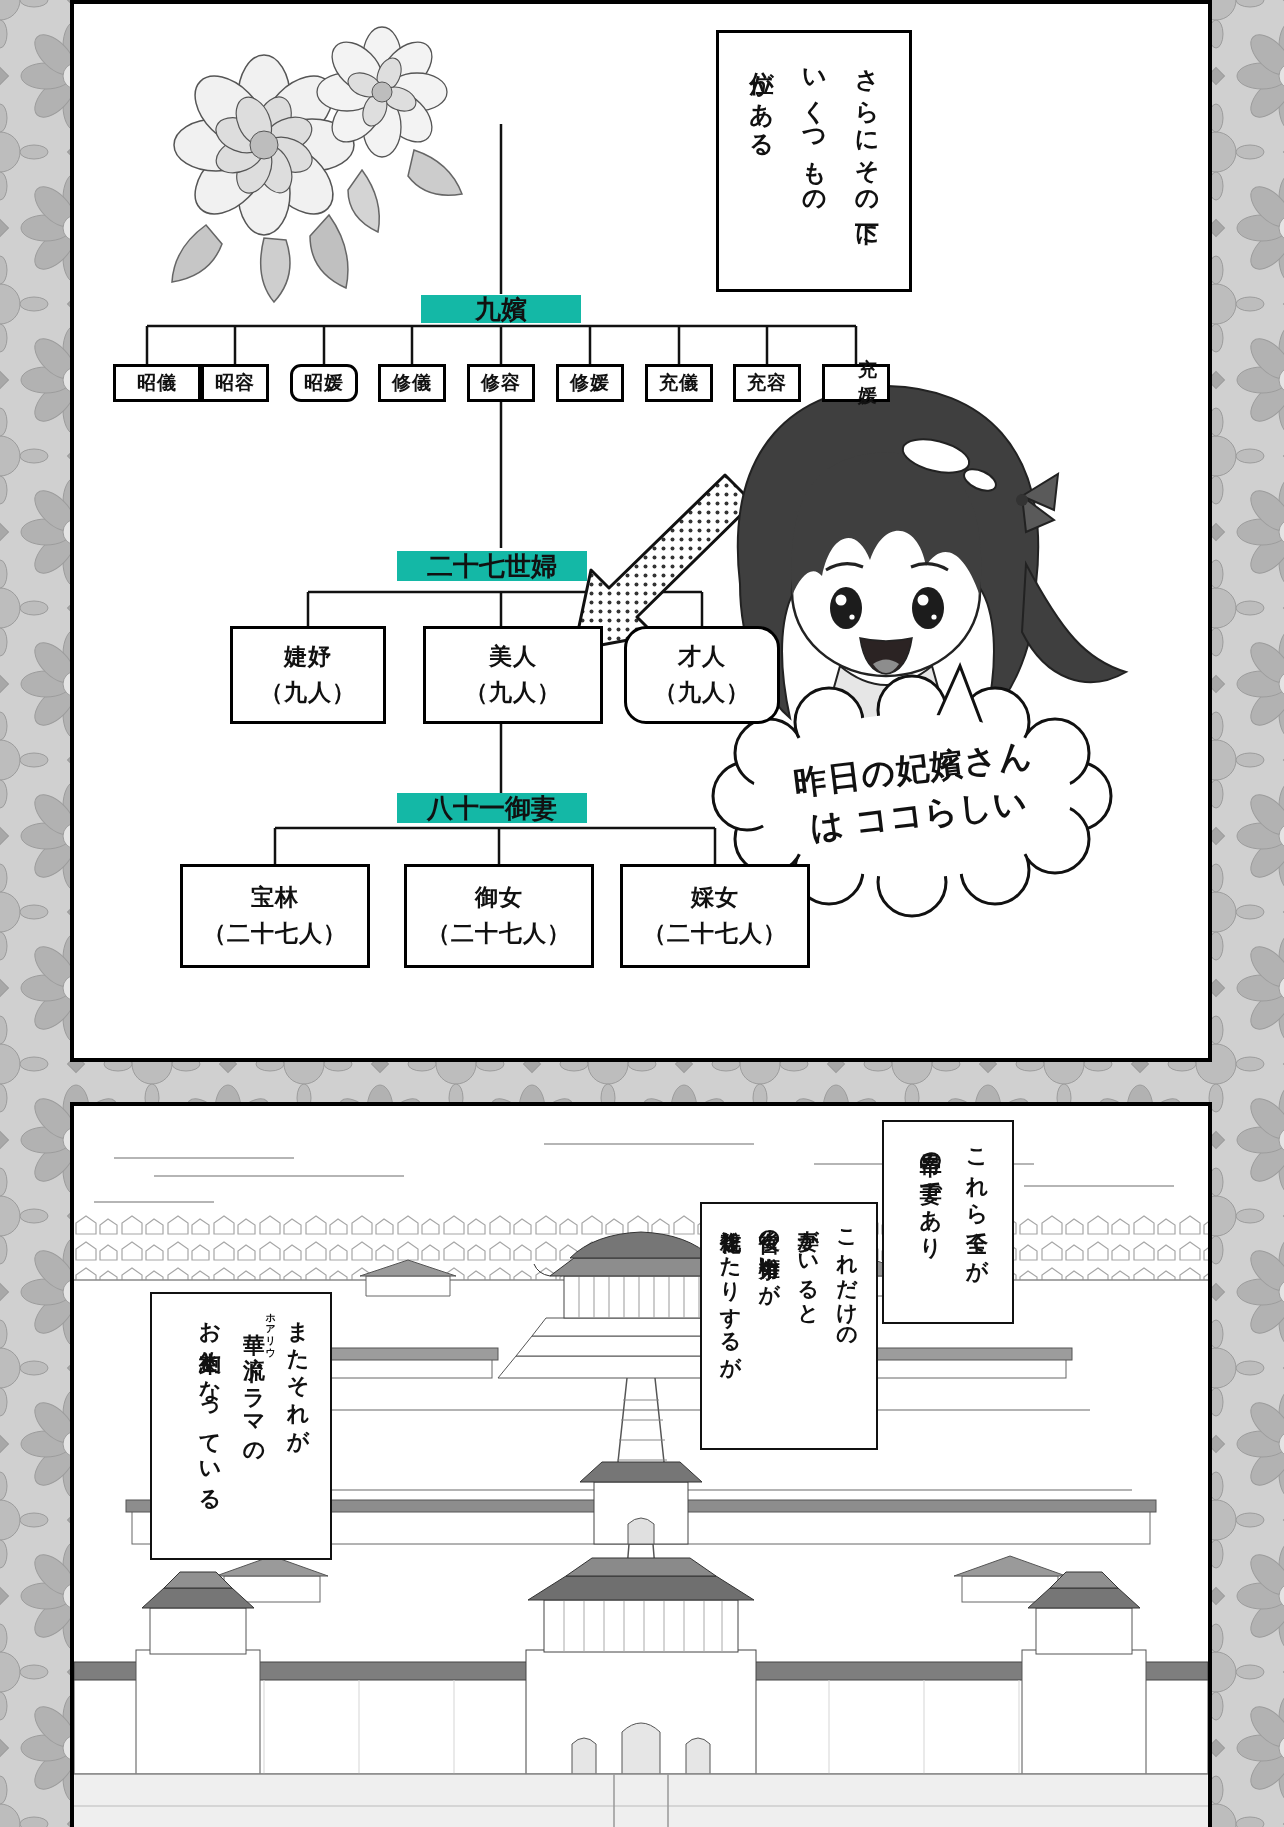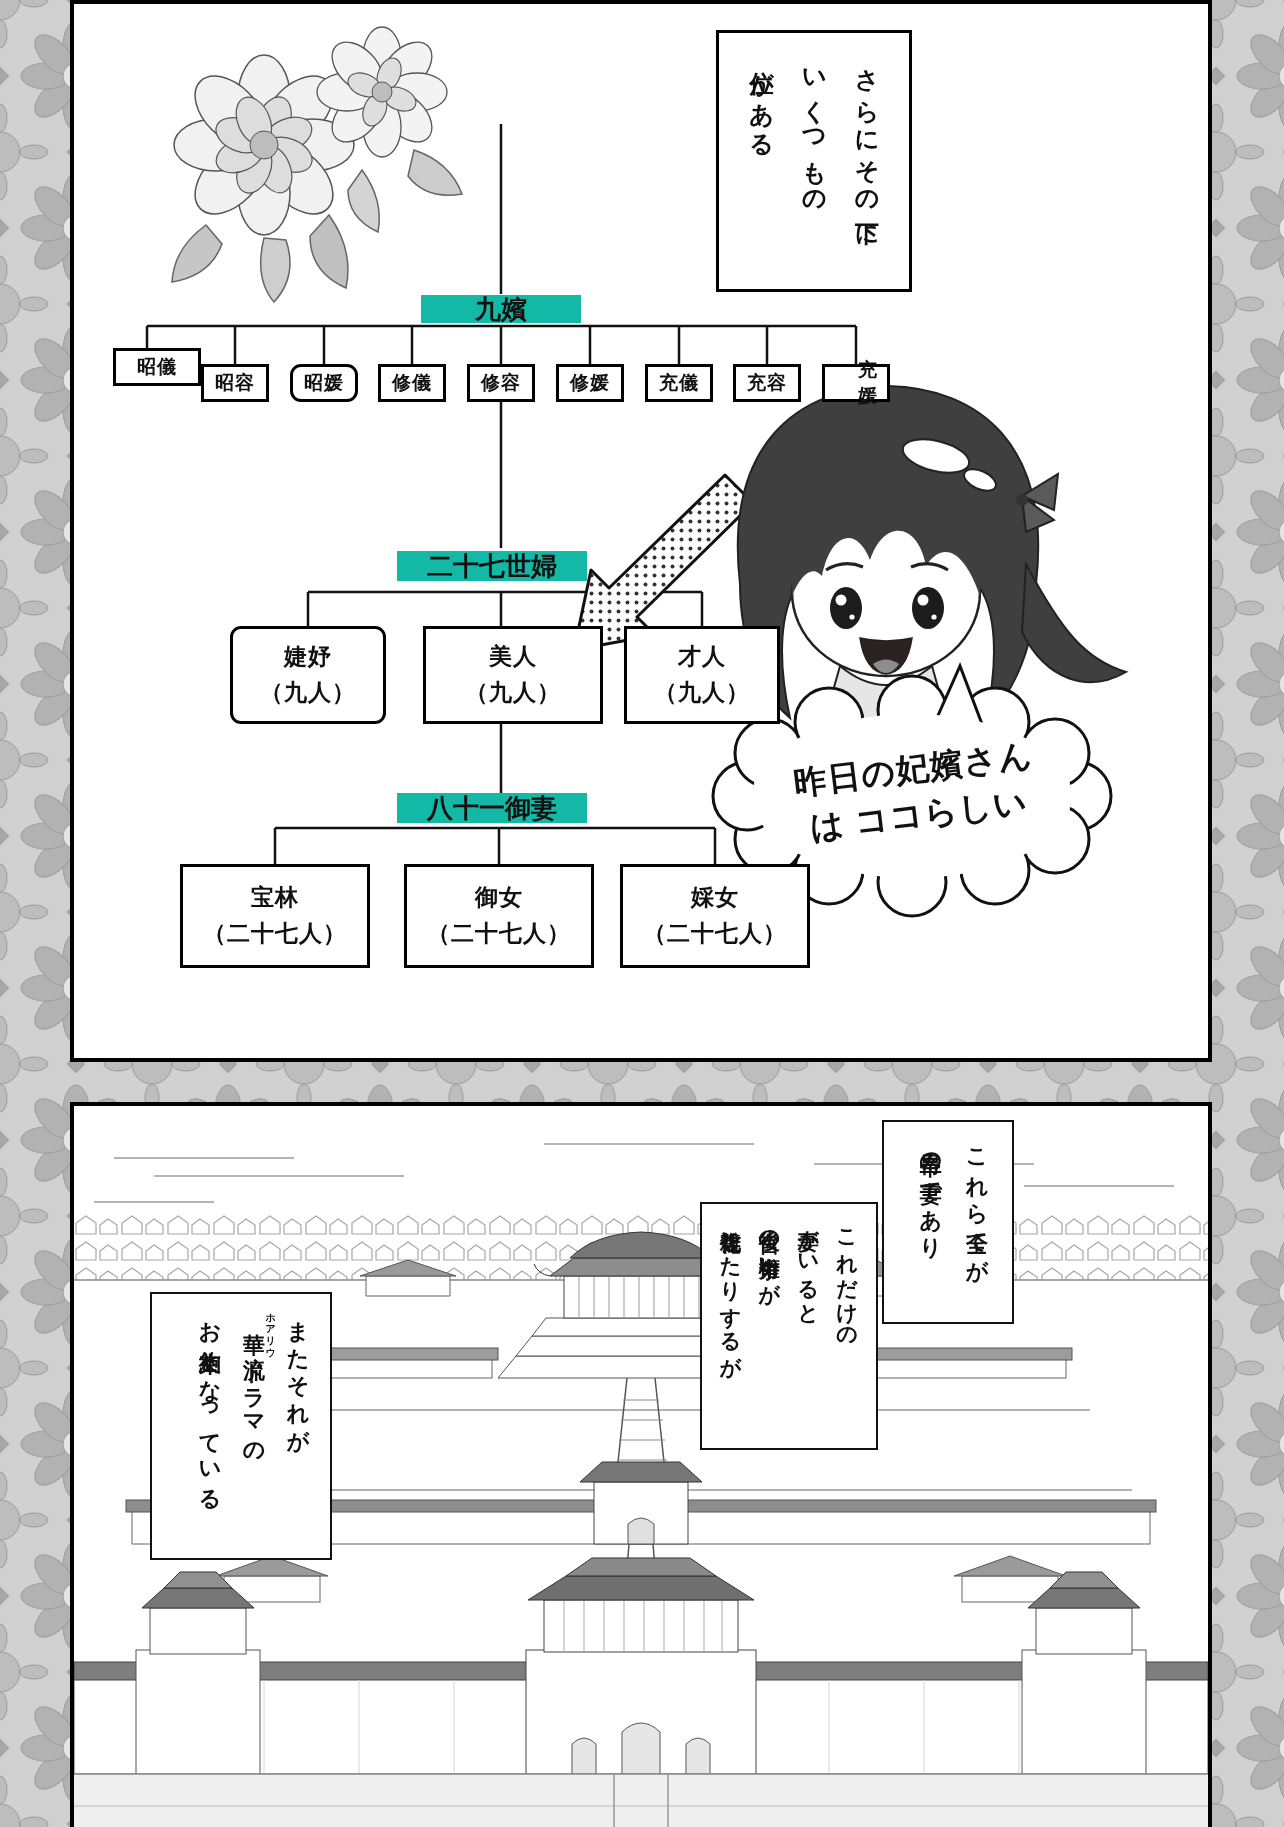--- a/index.html
+++ b/index.html
@@ -184,39 +184,39 @@
          font-size:24px;line-height:2.2;letter-spacing:3px;">
       <div>さらにその下に</div>
       <div>いくつもの</div>
       <div>位がある</div>
     </div>
 
     <div class="ranktitle" style="left:347px;top:291px;width:160px;height:28px;font-size:26px;line-height:28px;">九嬪</div>
     <div class="ranktitle" style="left:323px;top:547px;width:190px;height:30px;font-size:26px;line-height:30px;">二十七世婦</div>
     <div class="ranktitle" style="left:323px;top:789px;width:190px;height:30px;font-size:26px;line-height:30px;">八十一御妻</div>
 
-    <div class="rankbox" style="left:39px;top:344px;width:88px;height:38px;font-size:19px;">昭儀</div>
+    <div class="rankbox" style="left:39px;top:360px;width:88px;height:38px;font-size:19px;">昭儀</div>
     <div class="rankbox" style="left:127px;top:360px;width:68px;height:38px;font-size:19px;">昭容</div>
     <div class="rankbox" style="left:216px;top:360px;width:68px;height:38px;font-size:19px;border-radius:11px;">昭媛</div>
     <div class="rankbox" style="left:304px;top:360px;width:68px;height:38px;font-size:19px;">修儀</div>
     <div class="rankbox" style="left:393px;top:360px;width:68px;height:38px;font-size:19px;">修容</div>
     <div class="rankbox" style="left:482px;top:360px;width:68px;height:38px;font-size:19px;">修媛</div>
     <div class="rankbox" style="left:571px;top:360px;width:68px;height:38px;font-size:19px;">充儀</div>
     <div class="rankbox" style="left:659px;top:360px;width:68px;height:38px;font-size:19px;">充容</div>
     <div class="rankbox" style="left:748px;top:360px;width:68px;height:38px;font-size:19px;padding-left:24px;">充媛</div>
 
-    <div class="rankbox" style="left:156px;top:622px;width:156px;height:98px;font-size:23px;line-height:1.55;border-radius:11px;">
+    <div class="rankbox" style="left:156px;top:622px;width:156px;height:98px;font-size:23px;line-height:1.55;">
       <span>婕妤</span>
       <span>（九人）</span>
     </div>
     <div class="rankbox" style="left:349px;top:622px;width:180px;height:98px;font-size:23px;line-height:1.55;">
       <span>美人</span>
       <span>（九人）</span>
     </div>
-    <div class="rankbox" style="left:550px;top:622px;width:156px;height:98px;font-size:23px;line-height:1.55;">
+    <div class="rankbox" style="left:550px;top:622px;width:156px;height:98px;font-size:23px;line-height:1.55;border-radius:22px;">
       <span>才人</span>
       <span>（九人）</span>
     </div>
 
     <div class="rankbox" style="left:106px;top:860px;width:190px;height:104px;font-size:23px;line-height:1.55;">
       <span>宝林</span>
       <span>（二十七人）</span>
     </div>
     <div class="rankbox" style="left:330px;top:860px;width:190px;height:104px;font-size:23px;line-height:1.55;">
       <span>御女</span>

